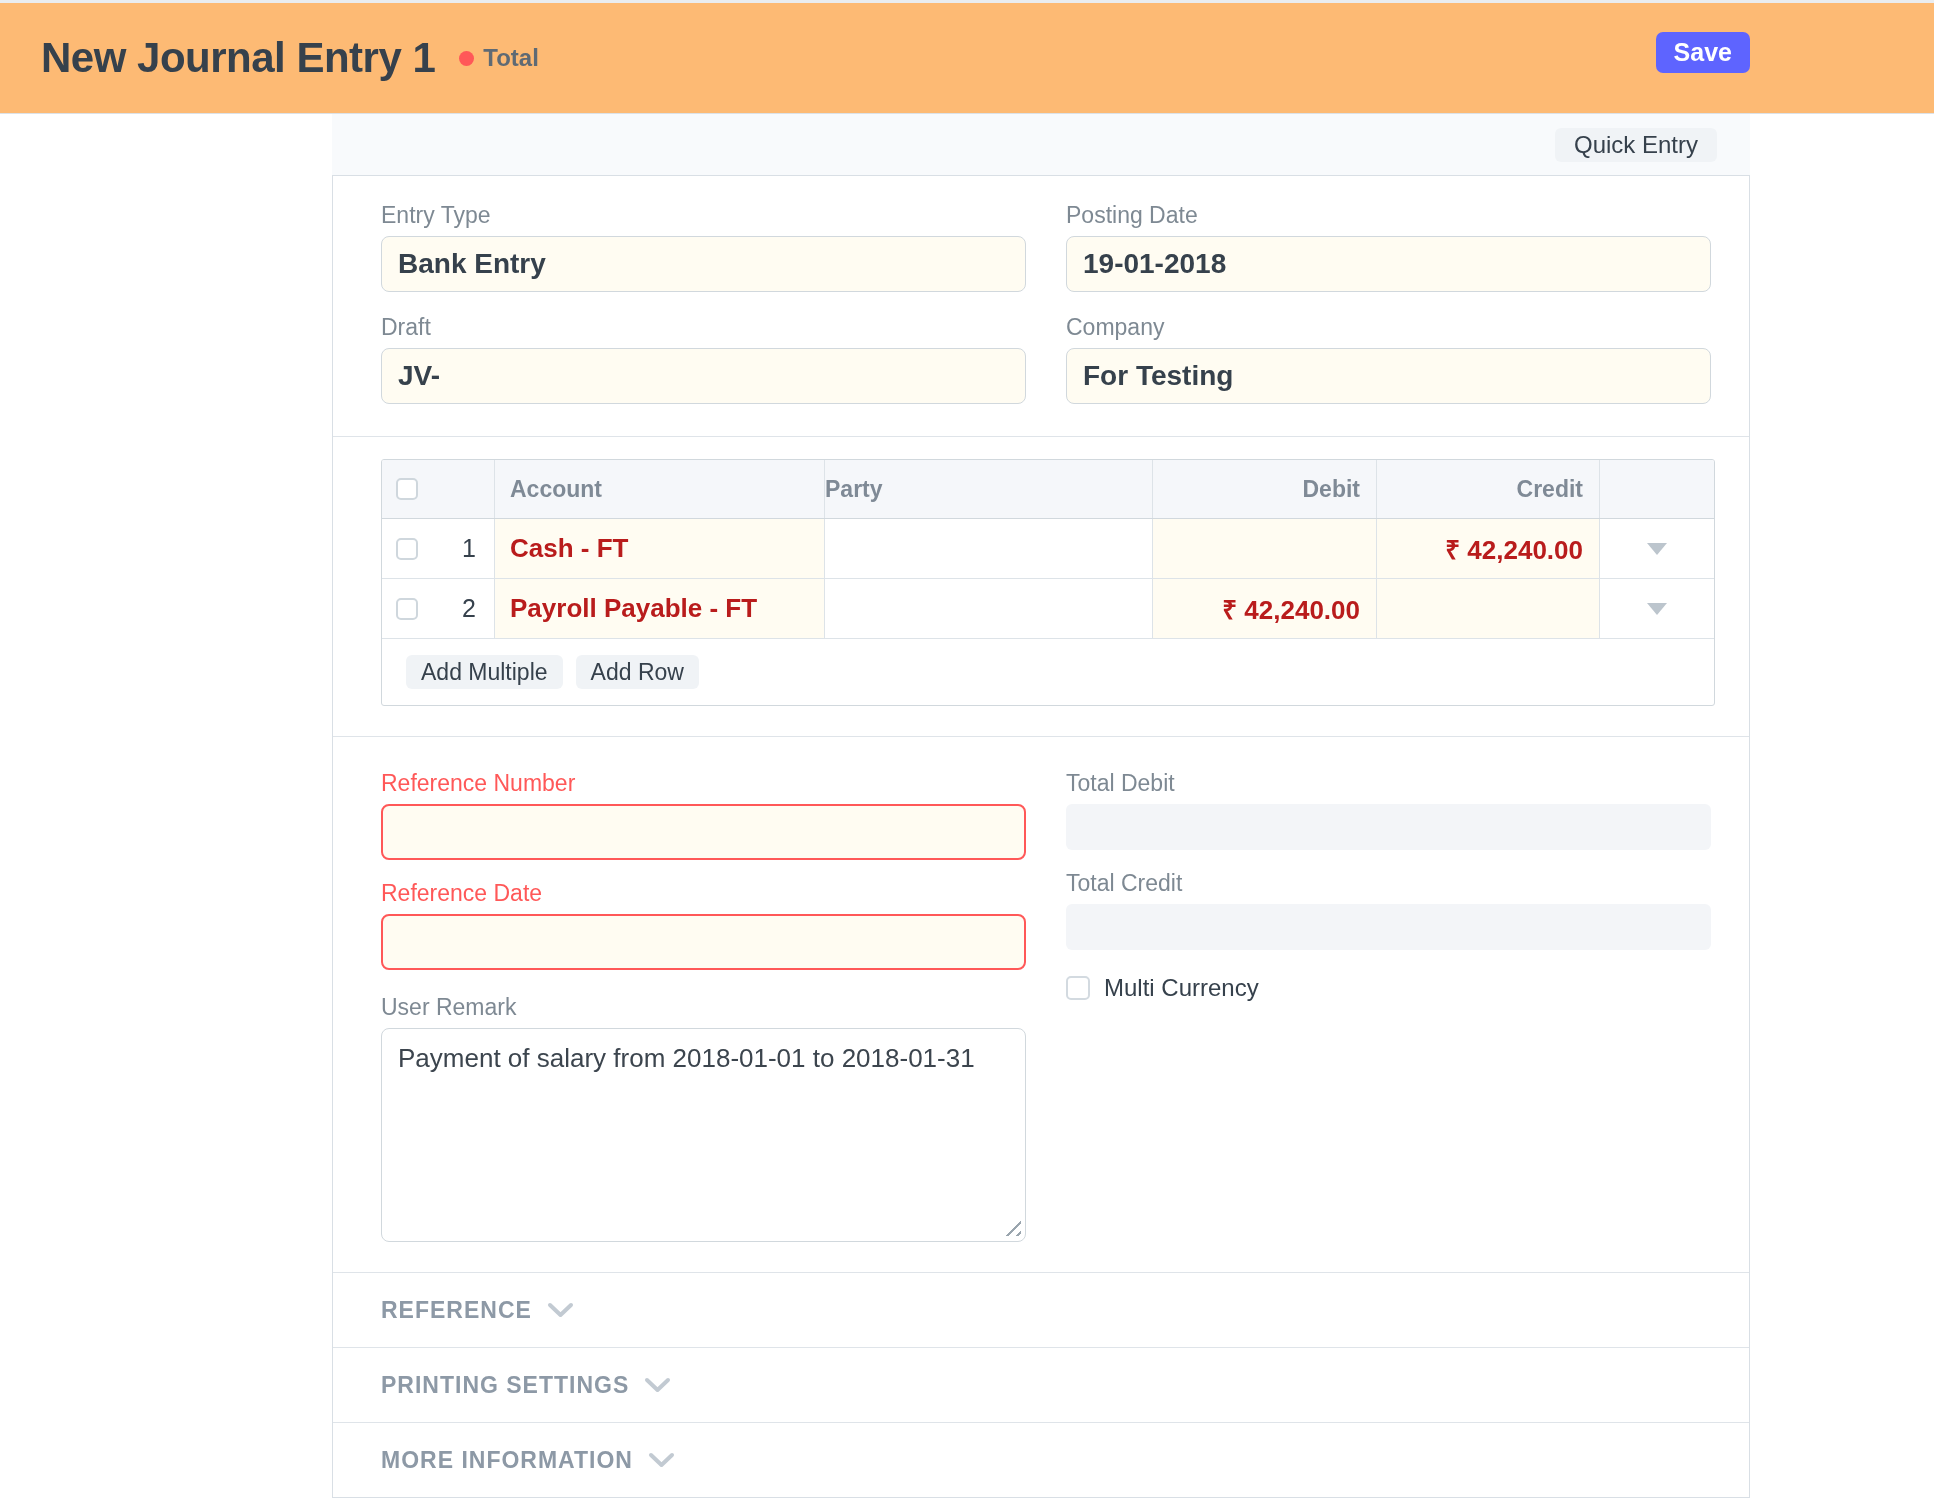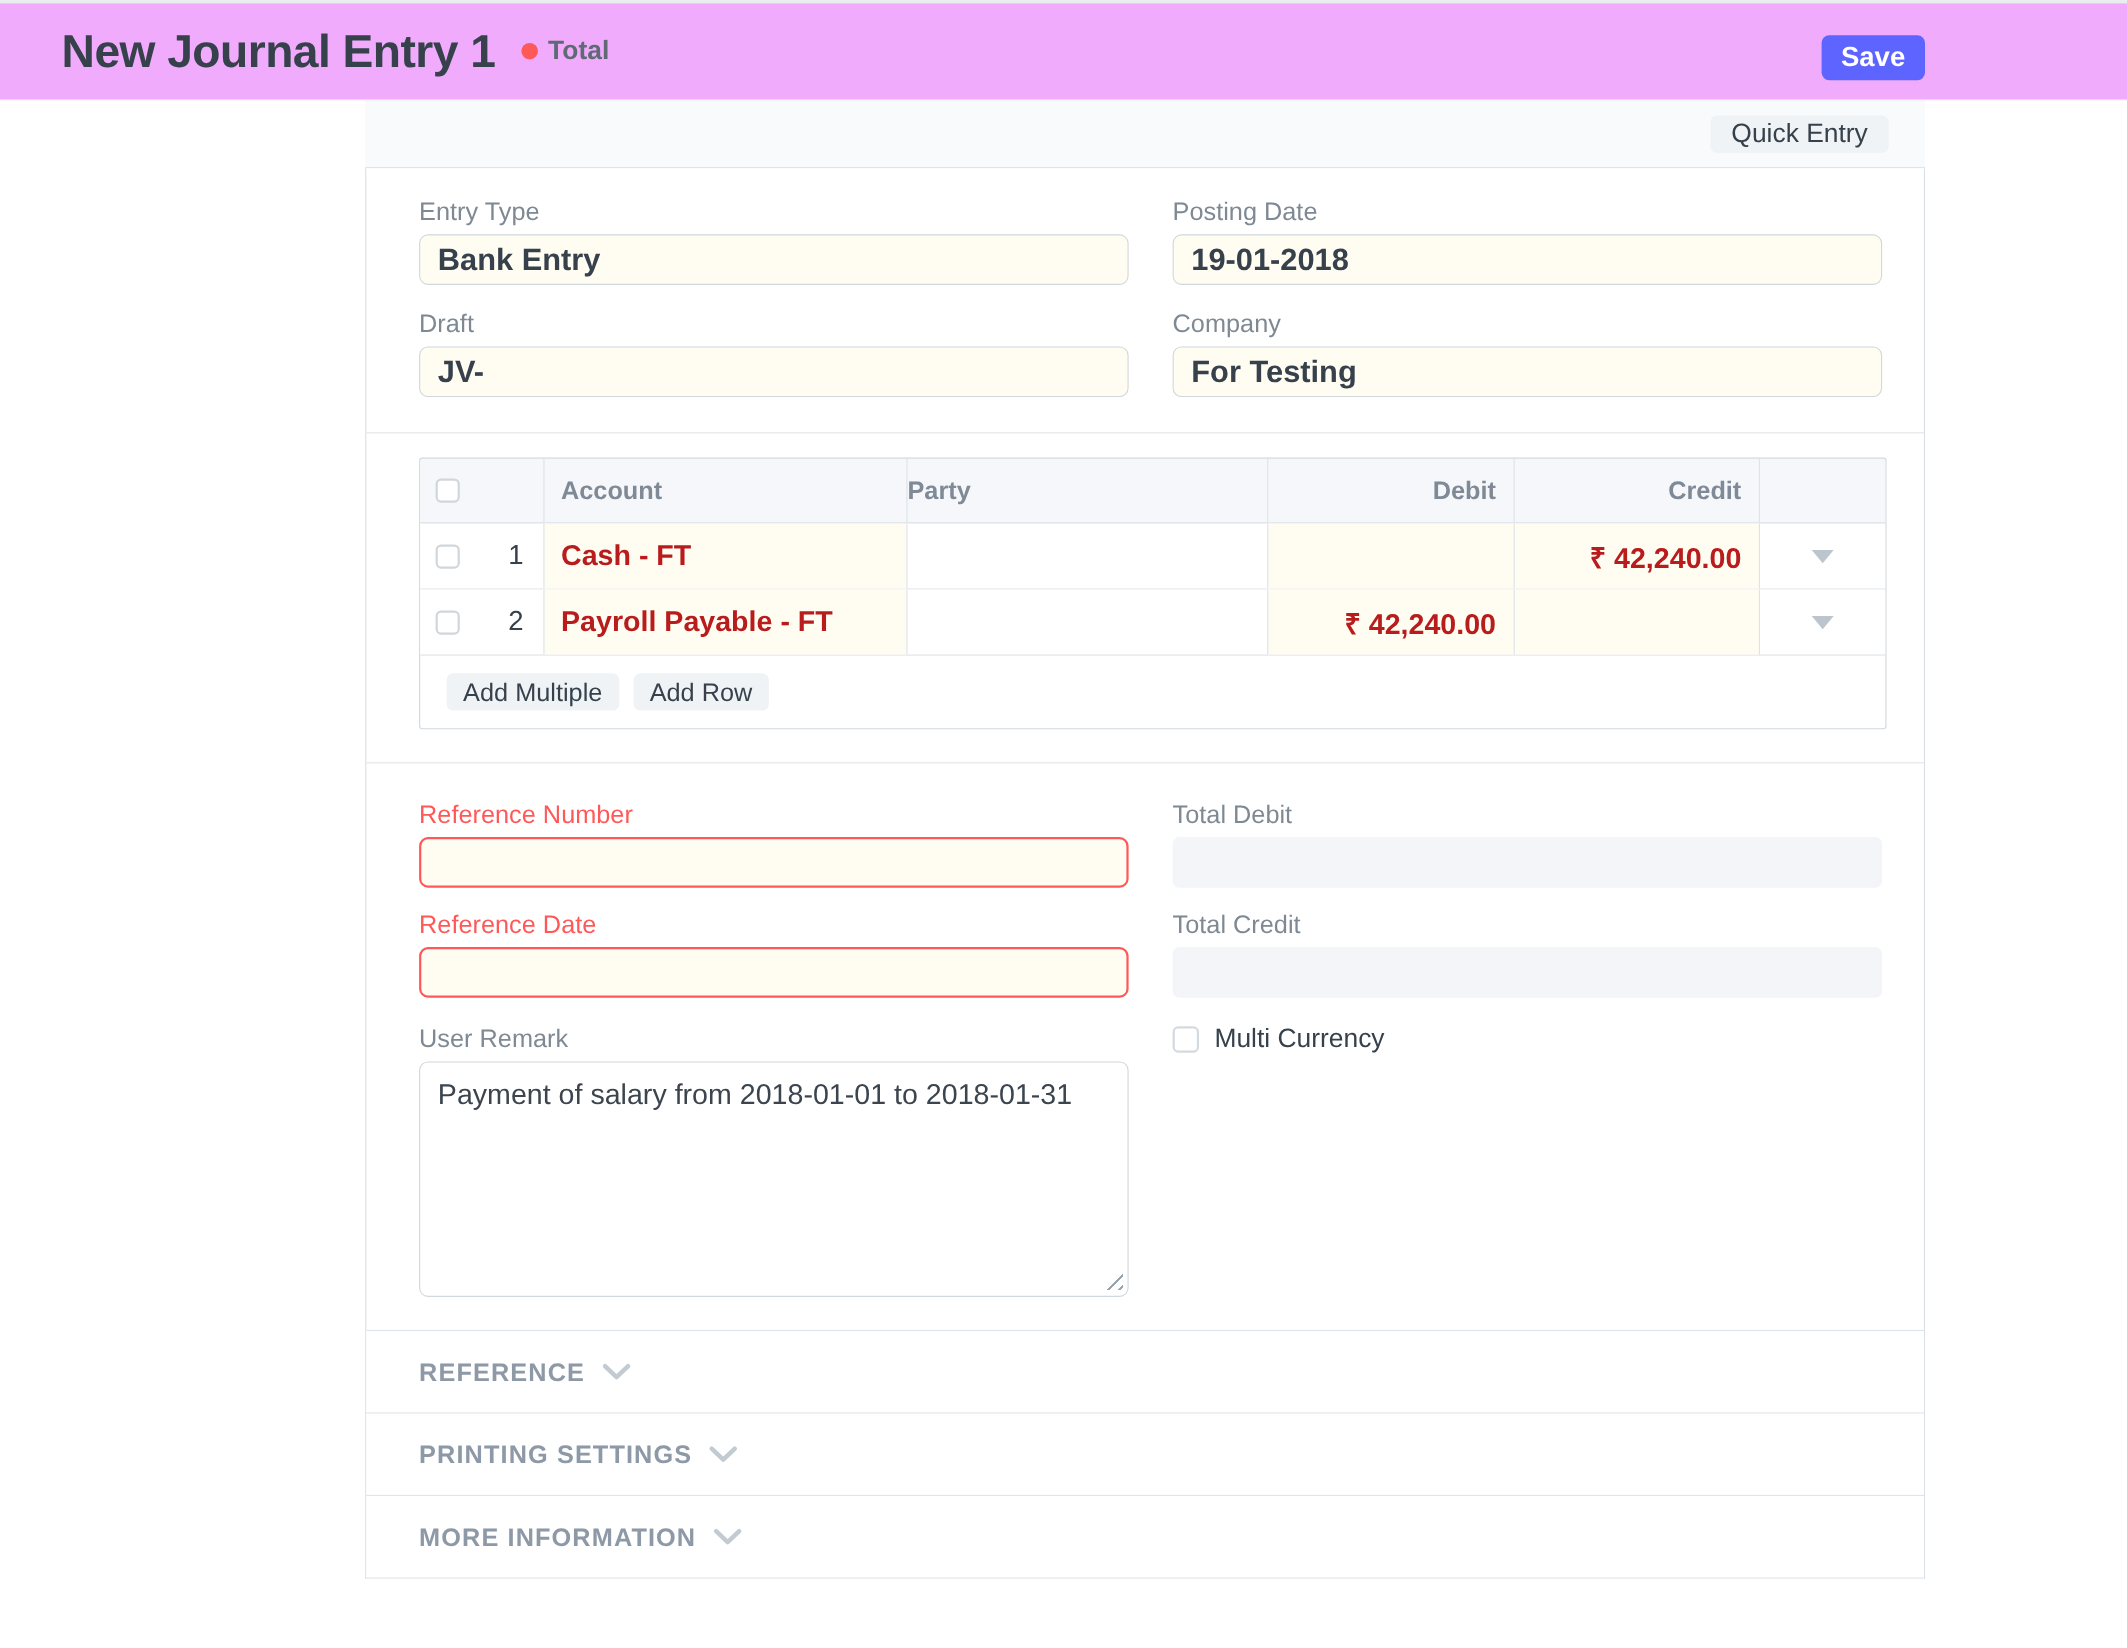--- a/index.html
+++ b/index.html
@@ -1,22 +1,22 @@
 <!DOCTYPE html>
 <html><head>
 <meta charset="utf-8">
 <style>
   * { margin:0; padding:0; box-sizing:border-box; }
   html,body { width:1934px; height:1498px; background:#fff;
     font-family:"Liberation Sans", sans-serif; color:#36414c; }
 
   
   .top-strip { height:3px; background:#eaedf0; }
-  .page-head { position:relative; height:88px; border-bottom:1px solid #dde2e7;
-    display:flex; align-items:center; padding-left:56px; background:#f0abfc; }
+  .page-head { position:relative; height:111px; border-bottom:1px solid #dde2e7;
+    display:flex; align-items:center; padding-left:41px; background:#fdba74; }
   .page-title { font-size:42px; font-weight:700; color:#36414c; letter-spacing:-0.5px; }
   .indicator-dot { width:15px; height:15px; border-radius:50%; background:#ff5858;
     margin-left:24px; margin-right:9px; display:inline-block; }
   .indicator-label { font-size:24px; font-weight:700; color:#5f6a74; }
   .btn-primary { position:absolute; right:184px; top:29px; height:41px; min-width:76px;
     padding:0 18px; background:#5e64ff; color:#fff; font-size:25px; font-weight:600;
     border:none; border-radius:7px; font-family:inherit; cursor:pointer; }
 
   
   .content-col { margin-left:332px; width:1418px; }
@@ -28,21 +28,21 @@
   .form-card { border-left:1px solid #d9dfe5; border-right:1px solid #d9dfe5;
     border-bottom:1px solid #d9dfe5; background:#fff; }
   .sec { padding-left:48px; padding-right:34px; }
   .sec + .sec { border-top:1px solid #dfe4e9; }
 
   
   .two-col { display:grid; grid-template-columns:645px 645px; column-gap:40px; }
   .sec-a { padding-top:26px; padding-bottom:32px; row-gap:22px; }
   .frm-label { display:block; font-size:23px; color:#7e8993; margin-bottom:7px; line-height:27px; }
   .frm-label.reqd { color:#ff5858; }
-  .ctrl { display:block; width:100%; height:46px; border:1px solid #d1d8dd; border-radius:8px;
+  .ctrl { display:block; width:100%; height:56px; border:1px solid #d1d8dd; border-radius:8px;
     padding:0 16px; font-size:28px; font-weight:700; color:#36414c; background:#fff;
     font-family:inherit; outline:none; }
   .ctrl.filled { background:#fffcf2; }
   .ctrl.reqd-input { background:#fffcf2; border:2px solid #ff5858; font-weight:400; }
   .readonly-field { width:100%; height:46px; background:#f3f5f8; border-radius:6px; }
 
   
   .sec-table { padding-top:22px; padding-bottom:30px; }
   .grid { border:1px solid #d1d8dd; border-radius:3px; overflow:hidden; background:#fff; }
   .grid-row { display:flex; height:60px; border-bottom:1px solid #dde3e8; background:#fff; }

